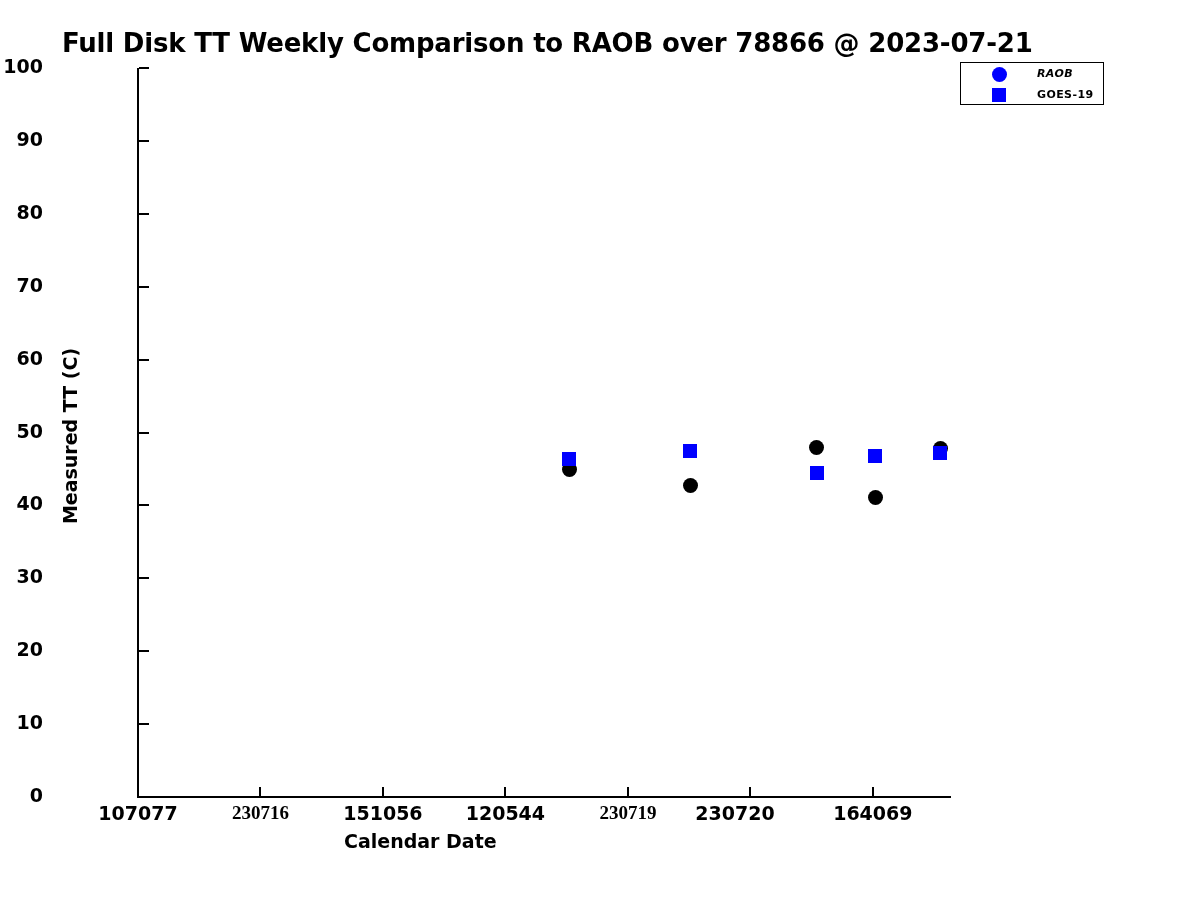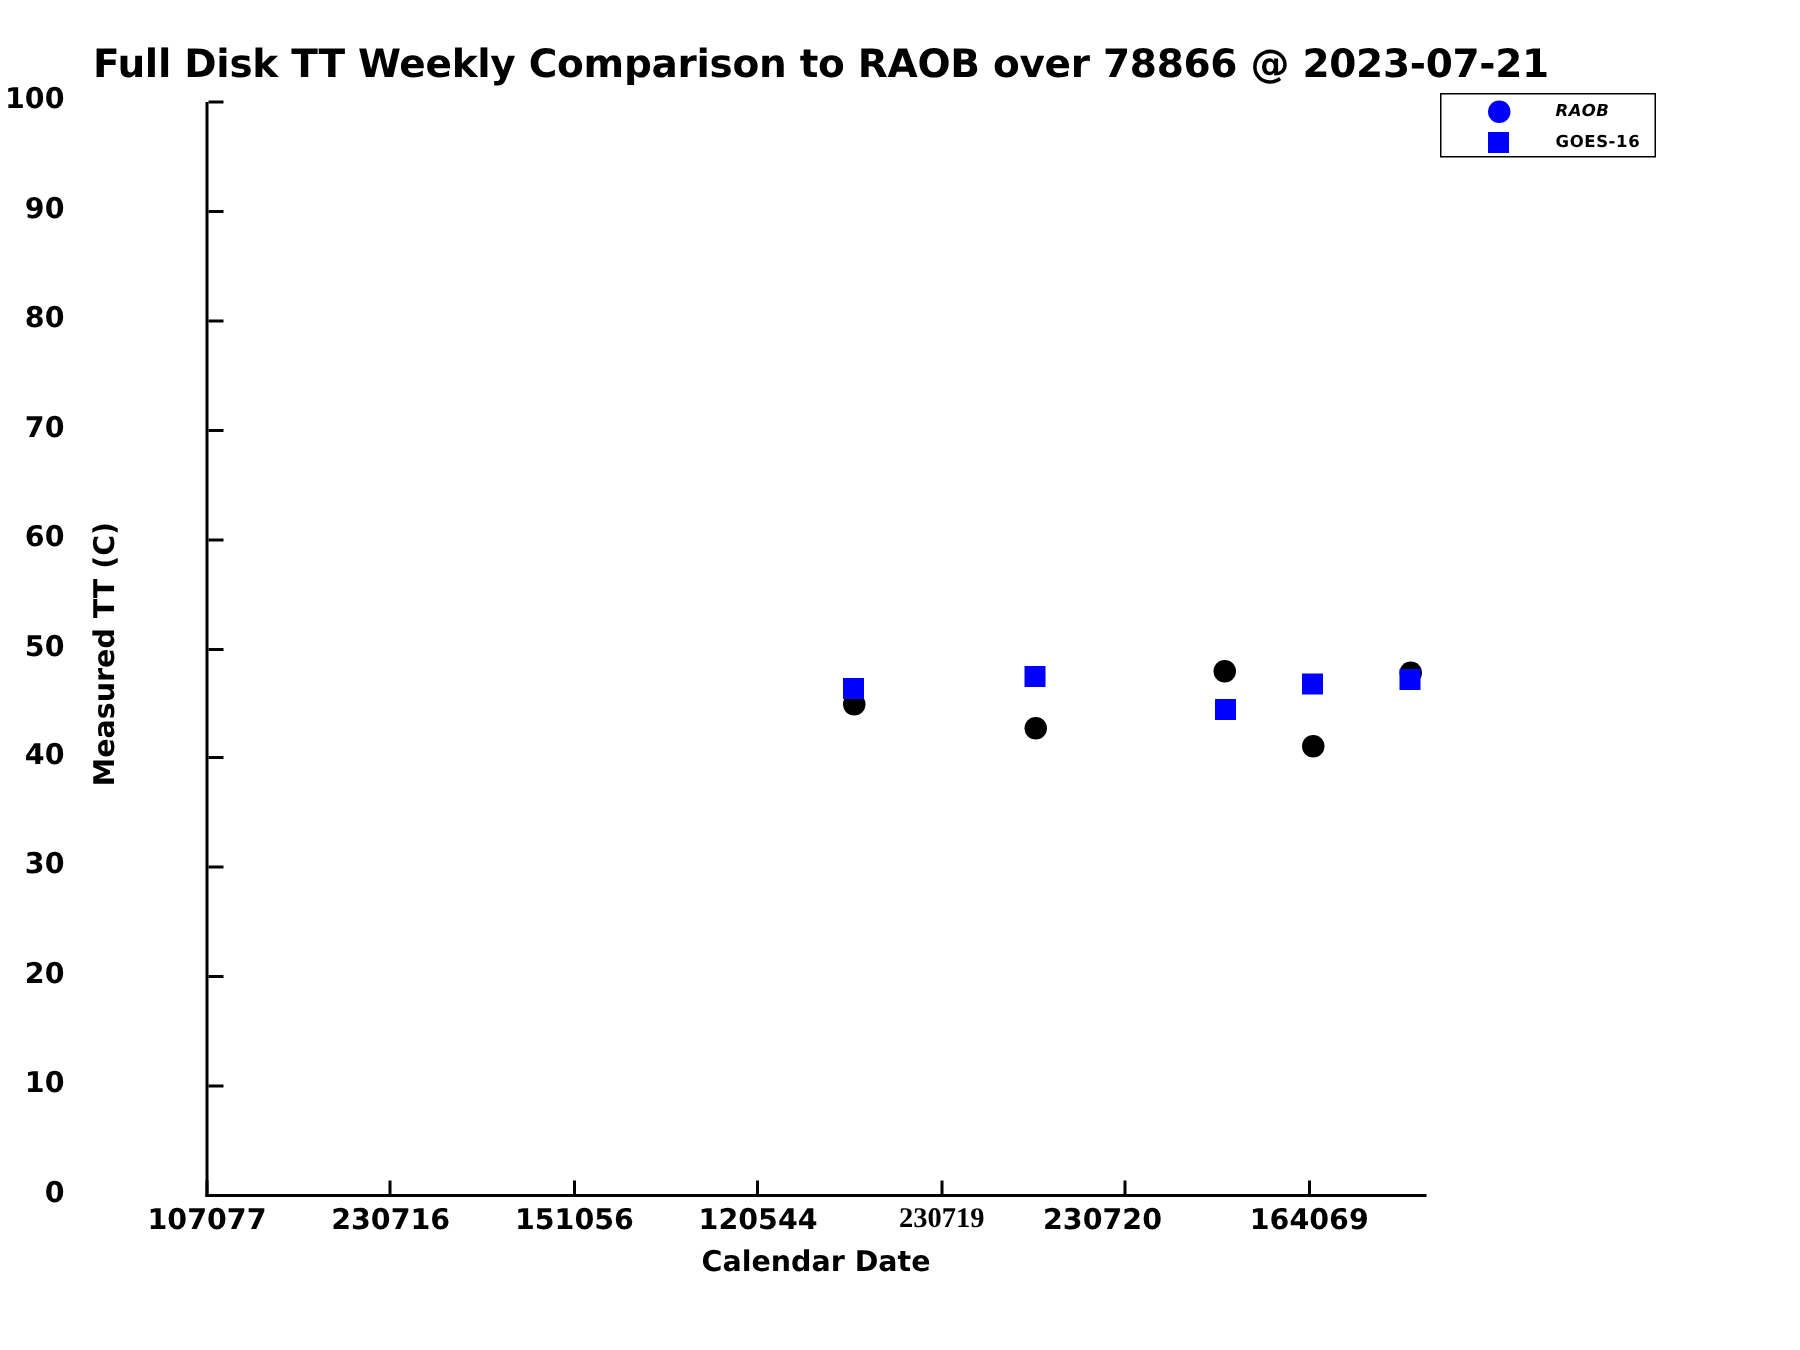--- a/index.html
+++ b/index.html
@@ -91,21 +91,21 @@
     font-weight: bold;
     color: #000000;
     font-family: "DejaVu Sans", sans-serif;
   }
   
   #xlabel {
     position: absolute;
     left: 344px;
     top: 830px;
     width: 400px;
-    text-align: center;
+    text-align: left;
     font-size: 19px;
     font-weight: bold;
     color: #000000;
     font-family: "DejaVu Sans", sans-serif;
   }
   #ylabel {
     position: absolute;
     left: -130px;
     top: 425px;
     width: 400px;
@@ -198,21 +198,21 @@
       <div class="ytick-label" style="top: 200.8px;">80</div>
       <div class="ytick-mark" style="top: 139.9px;"></div>
       <div class="ytick-label" style="top: 127.9px;">90</div>
       <div class="ytick-mark" style="top: 67px;"></div>
       <div class="ytick-label" style="top: 55px;">100</div>
     </div>
   <div id="xtick-container">
       <div class="xtick-mark" style="left: 137px;"></div>
       <div class="xtick-label" style="left: 138px;">107077</div>
       <div class="xtick-mark" style="left: 259.474px;"></div>
-      <div class="xtick-label" style="left: 260.474px;">230716</div>
+      <div class="xtick-label" style="left: 260.474px; font-family: Liberation Serif, serif;">230716</div>
       <div class="xtick-mark" style="left: 381.947px;"></div>
       <div class="xtick-label" style="left: 382.947px;">151056</div>
       <div class="xtick-mark" style="left: 504.421px;"></div>
       <div class="xtick-label" style="left: 505.421px;">120544</div>
       <div class="xtick-mark" style="left: 626.894px;"></div>
       <div class="xtick-label" style="left: 627.894px; font-family: Liberation Serif, serif;">230719</div>
       <div class="xtick-mark" style="left: 749.368px;"></div>
       <div class="xtick-label" style="left: 735px;">230720</div>
       <div class="xtick-mark" style="left: 871.842px;"></div>
       <div class="xtick-label" style="left: 872.842px;">164069</div>
@@ -236,17 +236,17 @@
   <div id="xlabel">Calendar Date</div>
   <div id="ylabel">Measured TT (C)</div>
 
   <div id="legend">
       <div class="legend-row" style="top: 1px; font-style: italic;">
         <div class="legend-marker-box marker marker-circle" style="background: rgb(0, 0, 255);"></div>
         <div class="legend-text">RAOB</div>
       </div>
       <div class="legend-row" style="top: 22px;">
         <div class="legend-marker-box marker marker-square" style="background: rgb(0, 0, 255);"></div>
-        <div class="legend-text">GOES-16</div>
+        <div class="legend-text">GOES-19</div>
       </div>
     </div>
 
 </div>
 
 </body></html>

